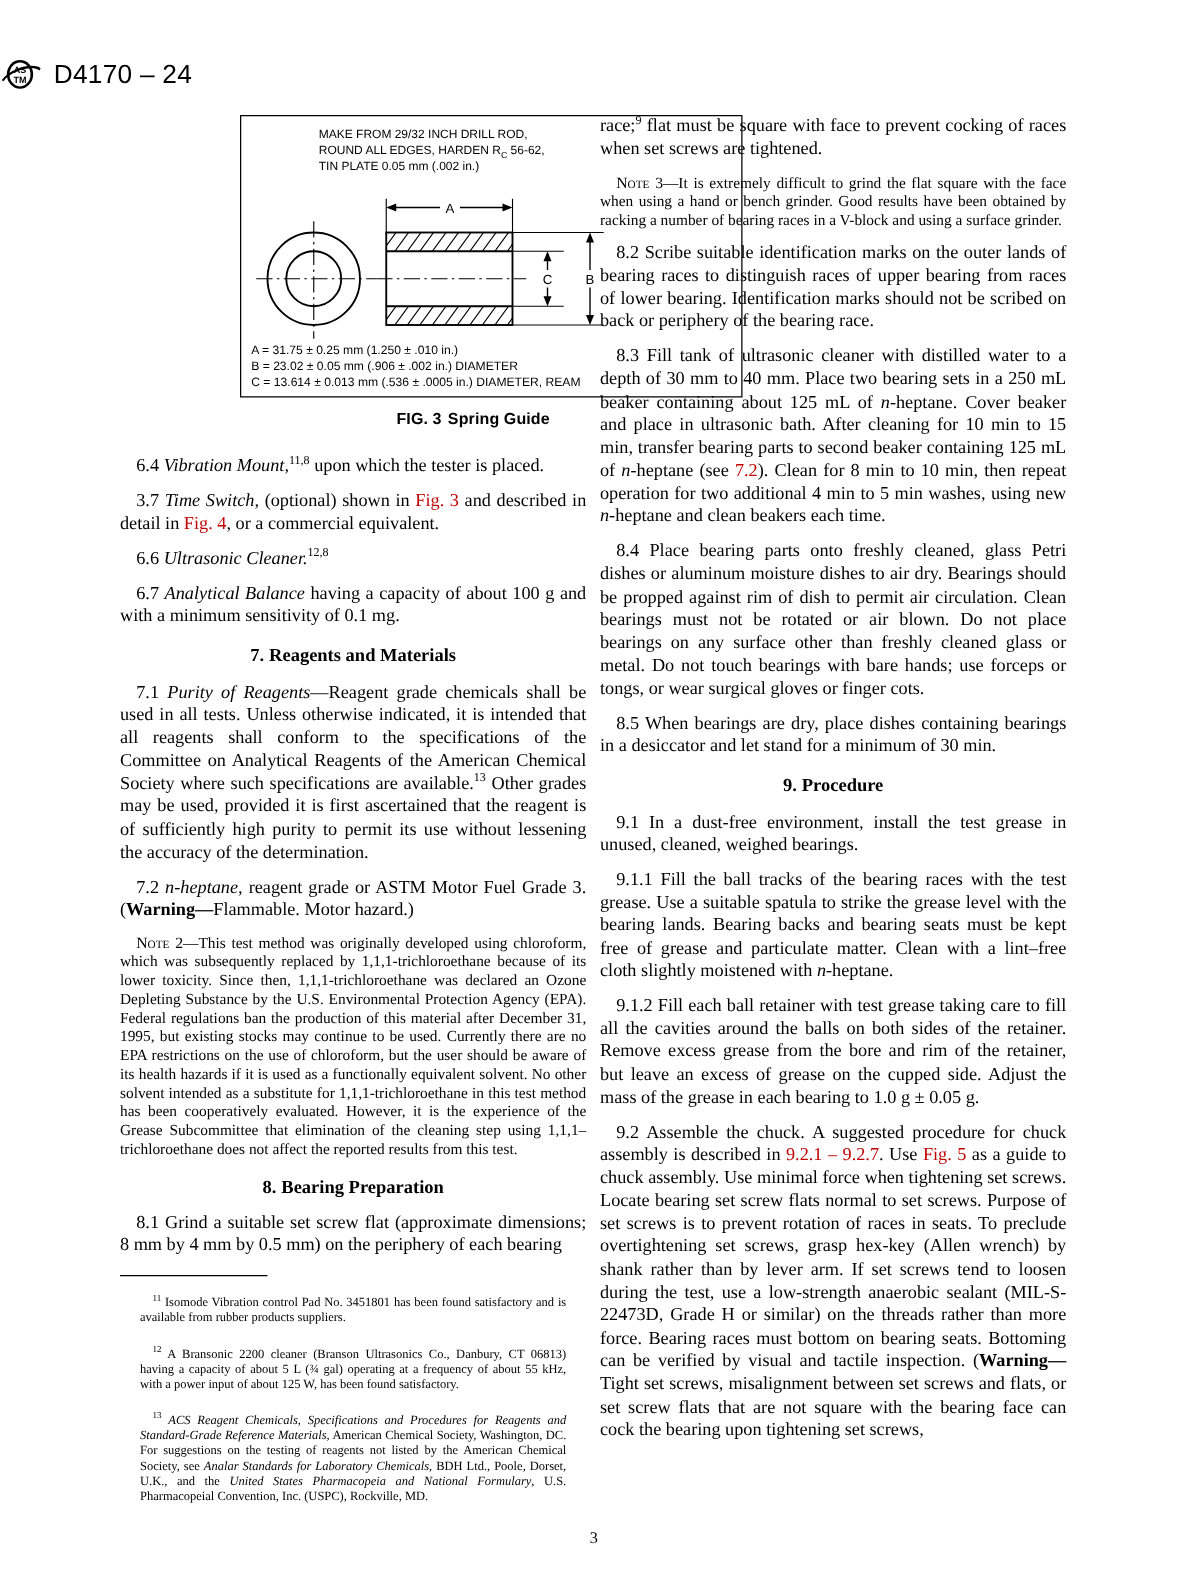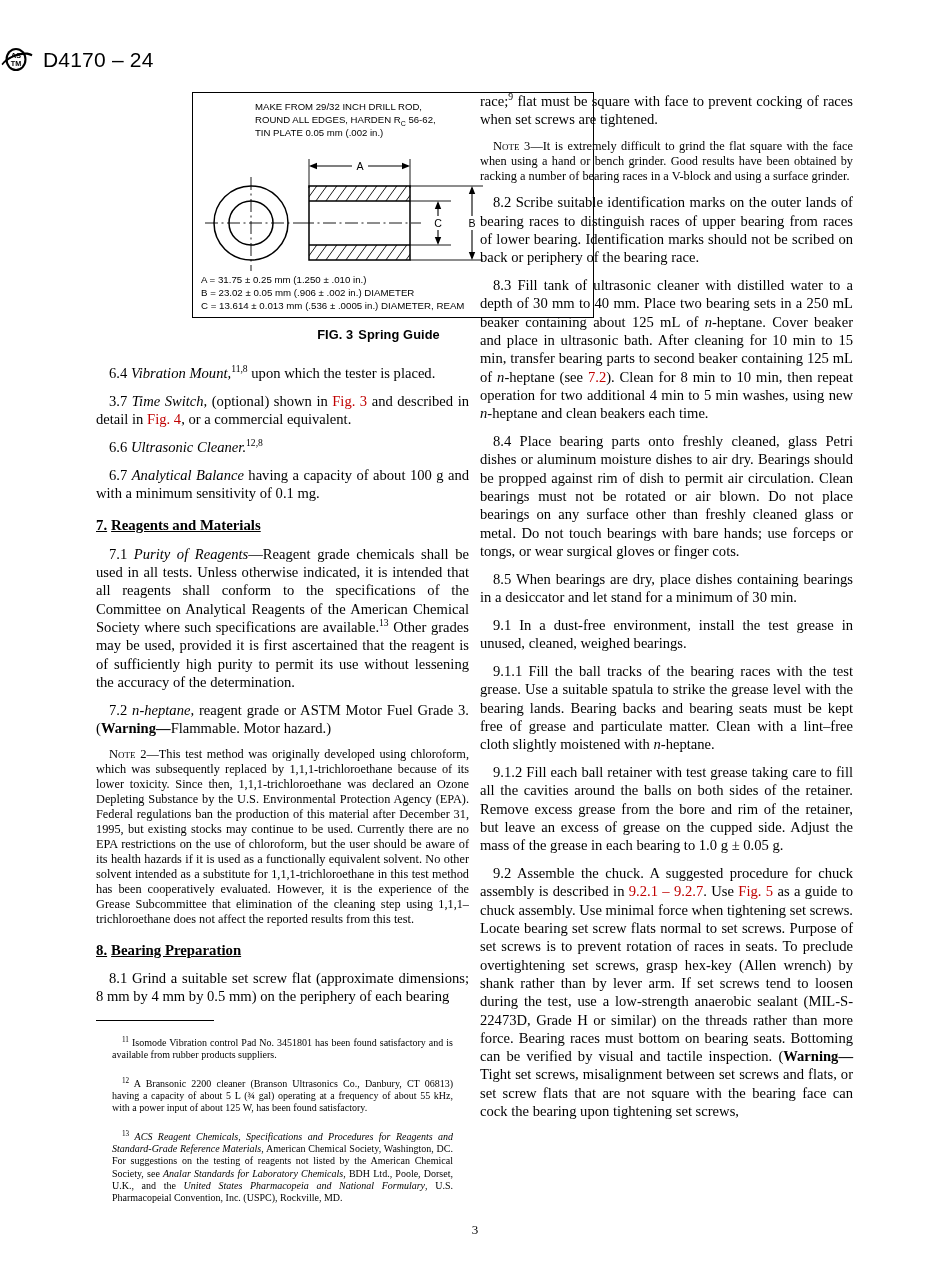--- a/index.html
+++ b/index.html
@@ -67,23 +67,22 @@
     hyphens: manual;
   }
   p.body { margin-top: 9.5px; }
   p.first { margin-top: 0; }
   .ind { text-indent: 13px; }
 
   h3.sec {
     margin: 15px 0 0 0;
     font-size: 14.8px;
     font-weight: bold;
-    text-align: left;
+    text-align: center;
     line-height: 1.2;
-    text-decoration: underline;
   }
   h3.sec .num { margin-right: 4px; }
 
   i, .it { font-style: italic; }
   b, .bd { font-weight: bold; }
 
   .xref { color: #c00000; }
   sup {
     font-size: 0.66em;
     vertical-align: super;
@@ -309,20 +308,21 @@
     <p class="body ind"><span>8.3</span>
        <span>Fill tank of ultrasonic cleaner with distilled water to a depth of 30 mm to 40 mm. Place two bearing sets in a 250 mL beaker containing about 125 mL of </span><i>n</i><span>-heptane. Cover beaker and place in ultrasonic bath. After cleaning for 10 min to 15 min, transfer bearing parts to second beaker containing 125 mL of </span><i>n</i><span>-heptane (see </span><span class="xref">7.2</span><span>). Clean for 8 min to 10 min, then repeat operation for two additional 4 min to 5 min washes, using new </span><i>n</i><span>-heptane and clean beakers each time.</span></p>
 
     <p class="body ind"><span>8.4</span>
        <span>Place bearing parts onto freshly cleaned, glass Petri dishes or aluminum moisture dishes to air dry. Bearings should be propped against rim of dish to permit air circulation. Clean bearings must not be rotated or air blown. Do not place bearings on any surface other than freshly cleaned glass or metal. Do not touch bearings with bare hands; use forceps or tongs, or wear surgical gloves or finger cots.</span></p>
 
     <p class="body ind"><span>8.5</span>
        <span>When bearings are dry, place dishes containing bearings in a desiccator and let stand for a minimum of 30 min.</span></p>
 
 
+    <h3 class="sec"><span class="num">9.</span><span>Procedure</span></h3>
 
     <p class="body ind"><span>9.1</span>
        <span>In a dust-free environment, install the test grease in unused, cleaned, weighed bearings.</span></p>
 
     <p class="body ind"><span>9.1.1</span>
        <span>Fill the ball tracks of the bearing races with the test grease. Use a suitable spatula to strike the grease level with the bearing lands. Bearing backs and bearing seats must be kept free of grease and particulate matter. Clean with a lint–free cloth slightly moistened with </span><i>n</i><span>-heptane.</span></p>
 
     <p class="body ind"><span>9.1.2</span>
        <span>Fill each ball retainer with test grease taking care to fill all the cavities around the balls on both sides of the retainer. Remove excess grease from the bore and rim of the retainer, but leave an excess of grease on the cupped side. Adjust the mass of the grease in each bearing to 1.0 g ± 0.05 g.</span></p>
 

